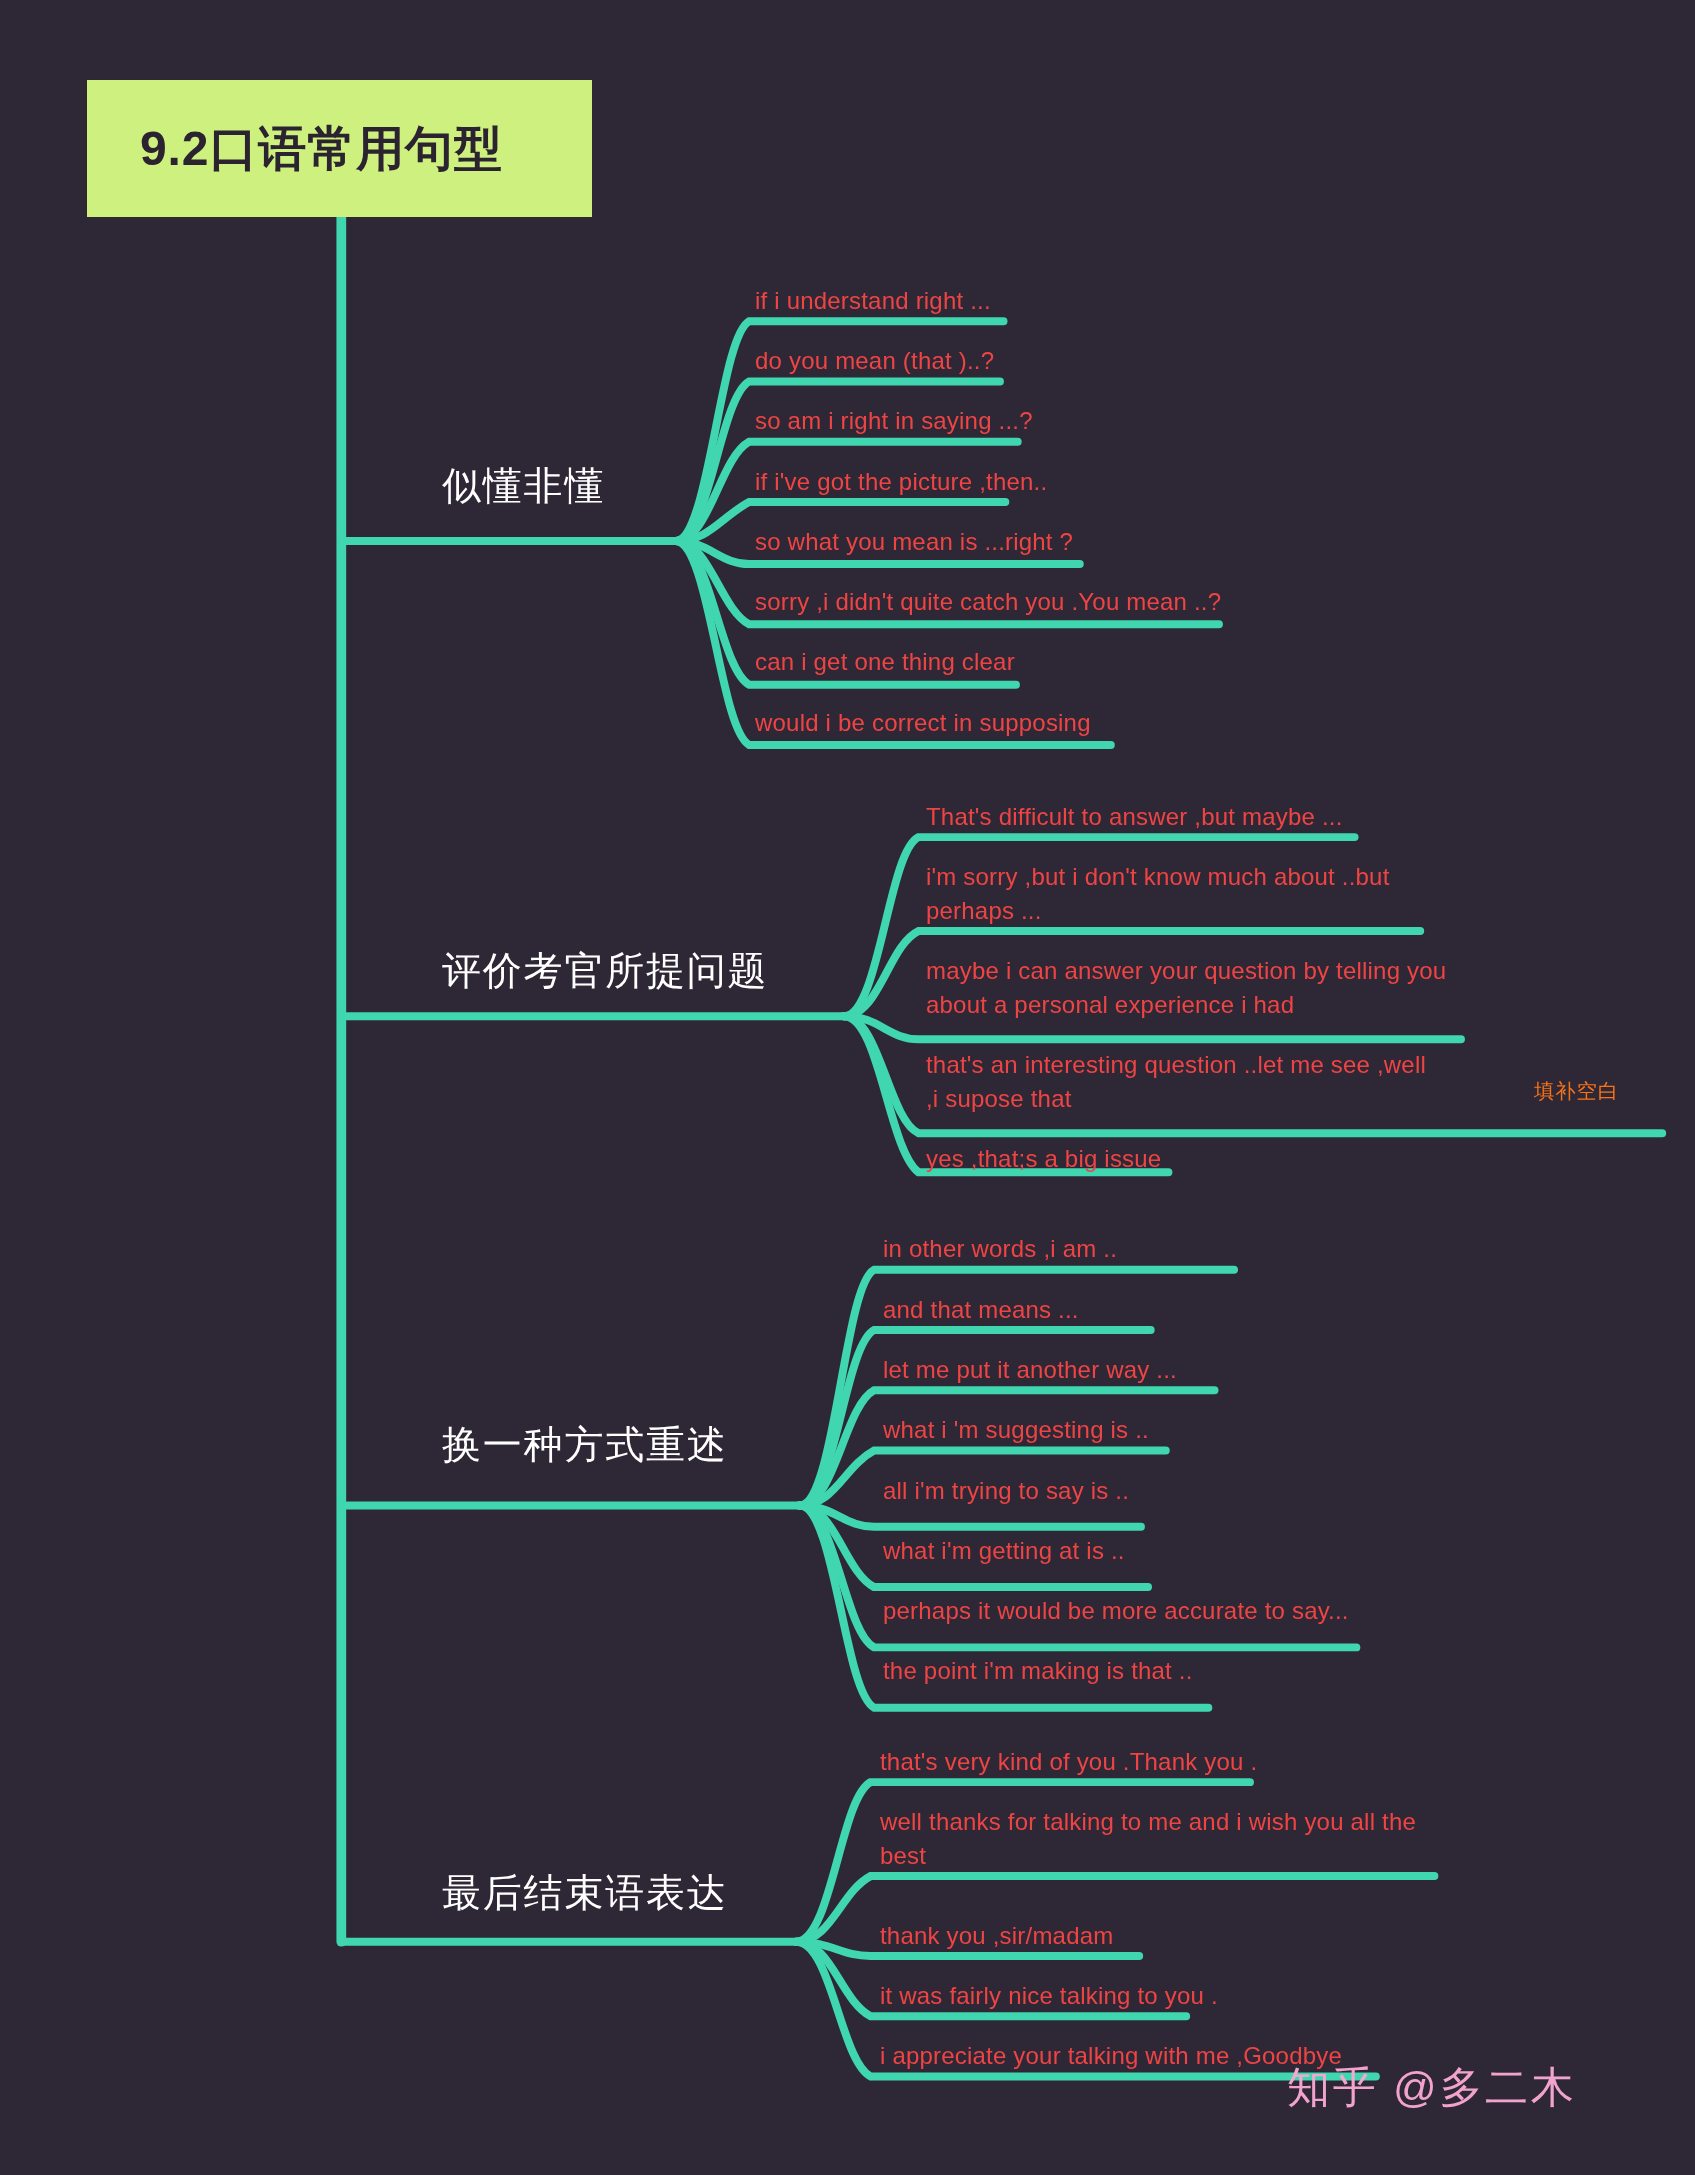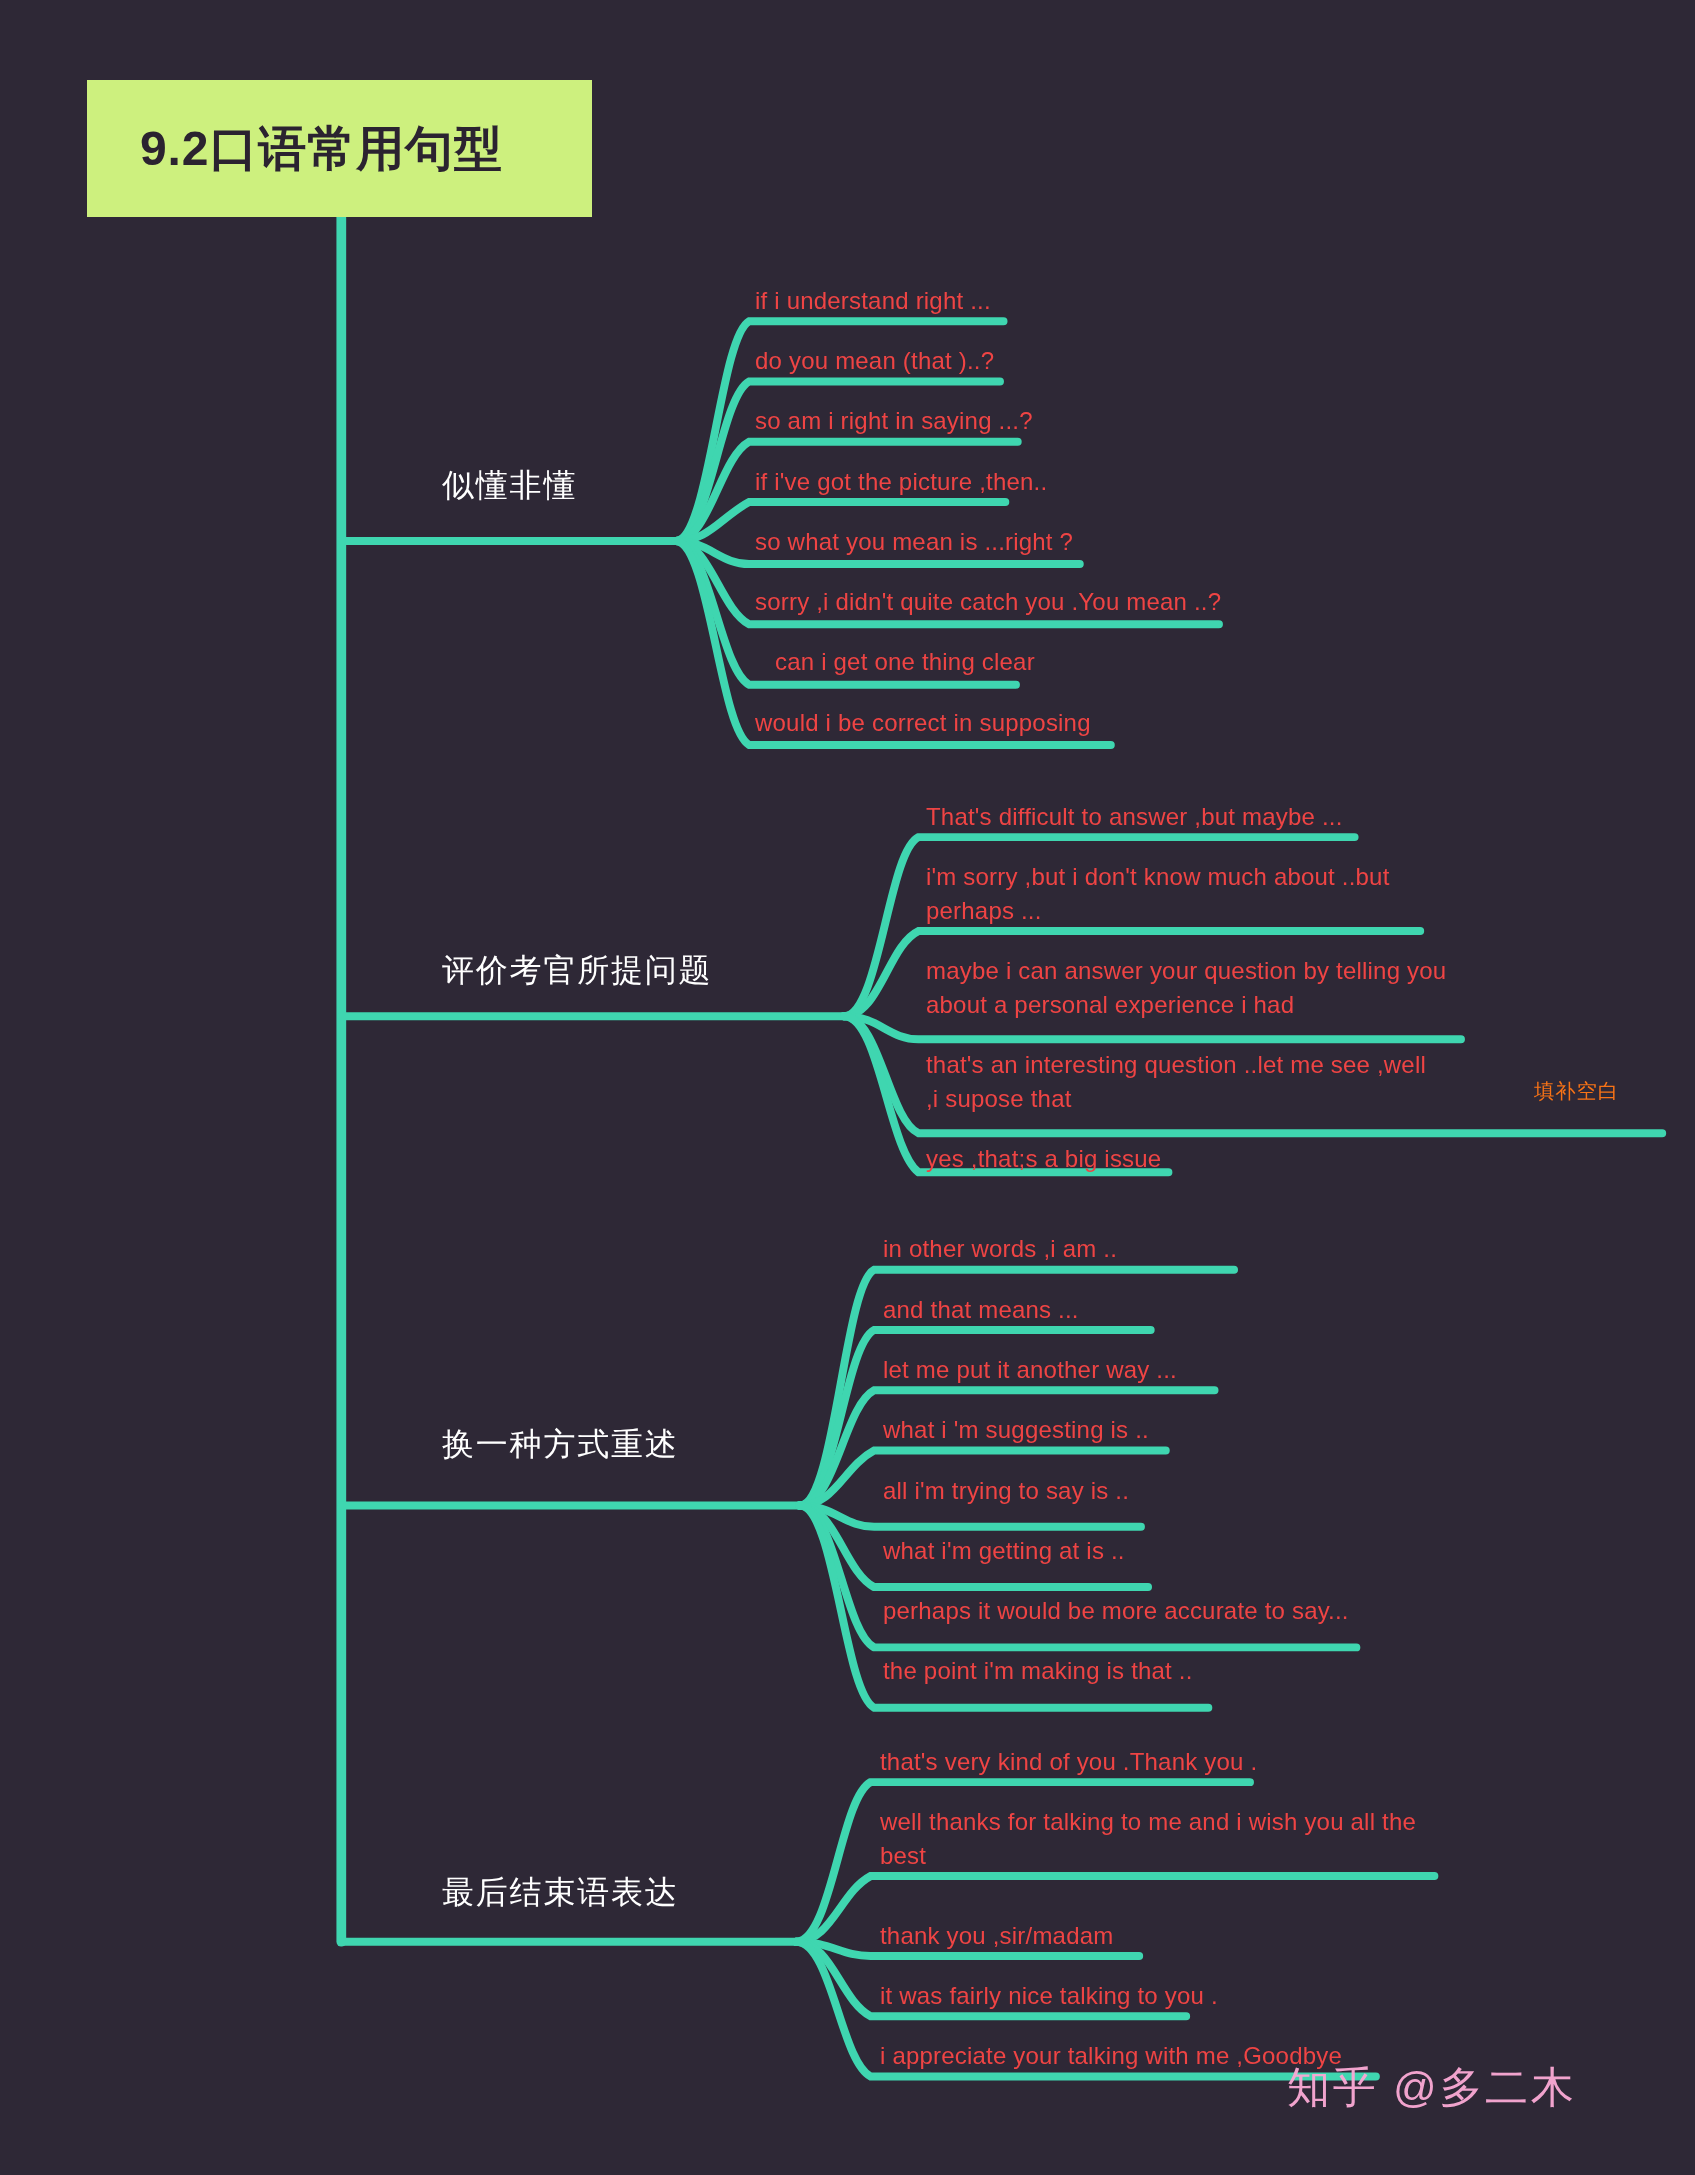--- a/index.html
+++ b/index.html
@@ -37,21 +37,21 @@
   .root-title {
     color: #2b2330;
     font-size: 48px;
     font-weight: 700;
     letter-spacing: 0.9px;
     white-space: nowrap;
   }
   .branch-label {
     position: absolute;
     color: #ffffff;
-    font-size: 32px;
+    font-size: 39px;
     font-weight: 400;
     letter-spacing: 1.8px;
     white-space: nowrap;
     transform: translateY(-50%);
   }
   .leaf {
     position: absolute;
     color: #ef4444;
     font-size: 24px;
     line-height: 34px;
@@ -130,21 +130,21 @@
   <div class="branch-label" style="left:442px; top:971px;">评价考官所提问题</div>
   <div class="branch-label" style="left:442px; top:1445px;">换一种方式重述</div>
   <div class="branch-label" style="left:442px; top:1893px;">最后结束语表达</div>
 
   <div class="leaf" style="left:755px; top:284px; width:372px;">if i understand right ...</div>
   <div class="leaf" style="left:755px; top:344px; width:372px;">do you mean (that )..?</div>
   <div class="leaf" style="left:755px; top:404px; width:381px;">so am i right in saying ...?</div>
   <div class="leaf" style="left:755px; top:465px; width:381px;">if i've got the picture ,then..</div>
   <div class="leaf" style="left:755px; top:525px; width:390px;">so what you mean is ...right ?</div>
   <div class="leaf" style="left:755px; top:585px; width:497px;">sorry ,i didn't quite catch you .You mean ..?</div>
-  <div class="leaf" style="left:755px; top:645px; width:372px;margin-left:20px;">can i get one thing clear</div>
+  <div class="leaf" style="left:755px; top:645px; width:372px;">can i get one thing clear</div>
   <div class="leaf" style="left:755px; top:706px; width:381px;">would i be correct in supposing</div>
 
   <div class="leaf" style="left:926px; top:800px; width:461px;">That's difficult to answer ,but maybe ...</div>
   <div class="leaf" style="left:926px; top:860px; width:514px;">i'm sorry ,but i don't know much about ..but perhaps ...</div>
   <div class="leaf" style="left:926px; top:954px; width:523px;">maybe i can answer your question by telling you about a personal experience i had</div>
   <div class="leaf" style="left:926px; top:1048px; width:510px;">that's an interesting question ..let me see ,well ,i supose that</div>
   <div class="leaf" style="left:926px; top:1142px; width:372px;">yes ,that;s a big issue</div>
 
   <div class="leaf" style="left:883px; top:1232px; width:381px;">in other words ,i am ..</div>
   <div class="leaf" style="left:883px; top:1293px; width:381px;">and that means ...</div>

